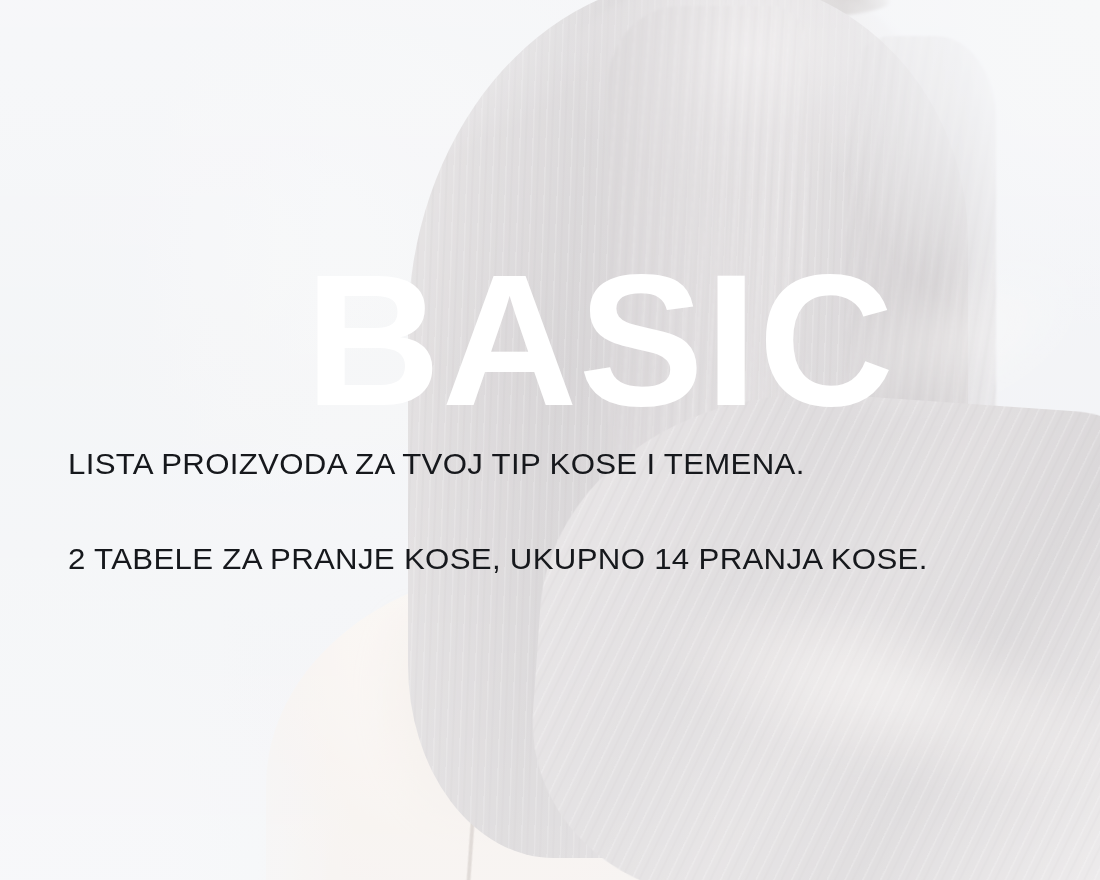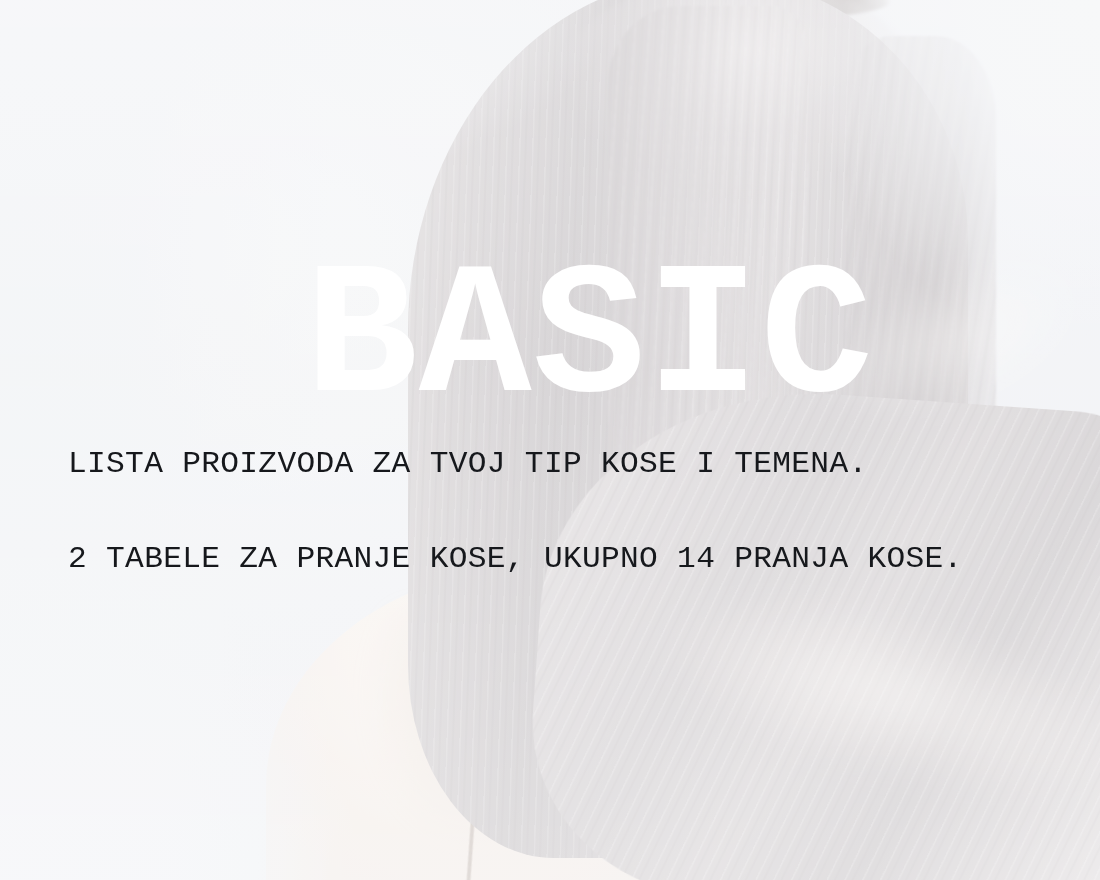--- a/index.html
+++ b/index.html
@@ -399,21 +399,20 @@
     position: absolute;
     inset: 0;
     background: linear-gradient(180deg, rgba(255,255,255,.30) 0%, rgba(255,255,255,.16) 42%, rgba(255,255,255,.34) 100%);
     pointer-events: none;
   }
 
   
   .content {
     position: absolute;
     inset: 0;
-    font-family: Liberation Mono, monospace;
   }
   .headline {
     position: absolute;
     left: 305px;
     top: 246px;
     font-size: 188px;
     line-height: 1;
     font-weight: 700;
     letter-spacing: 1px;
     color: #ffffff;

